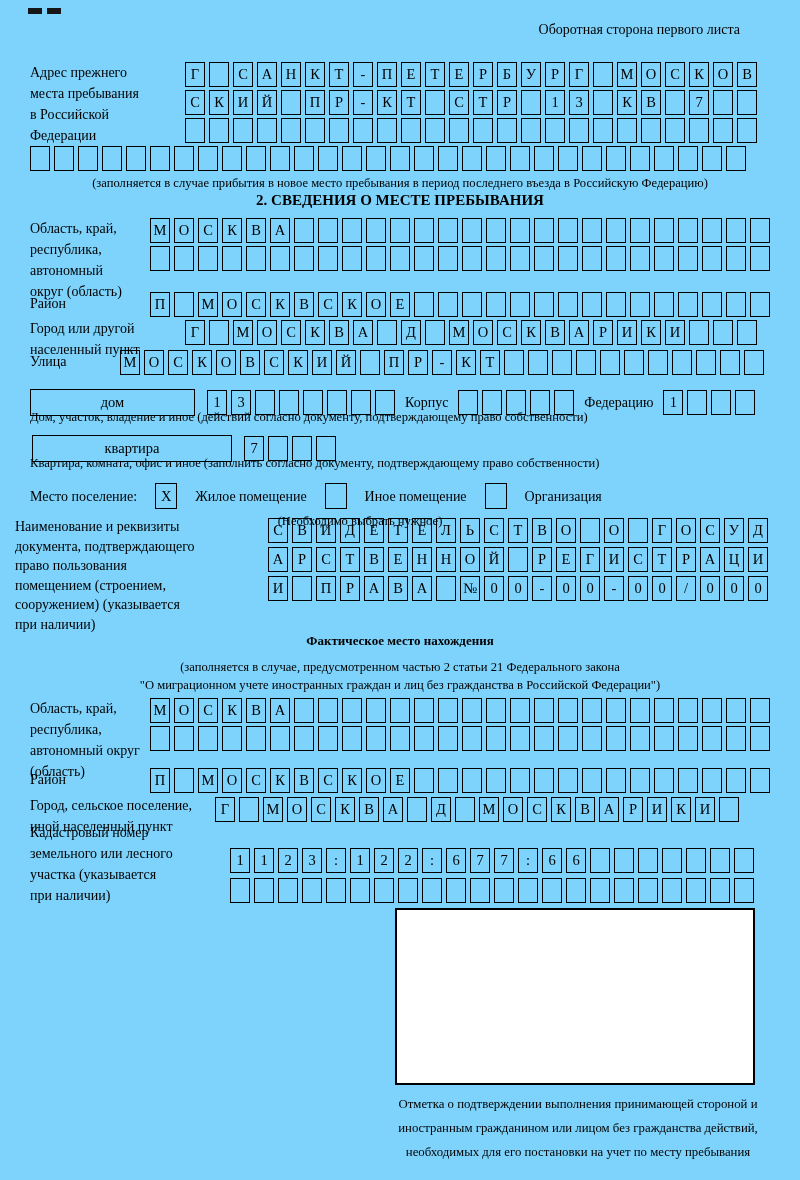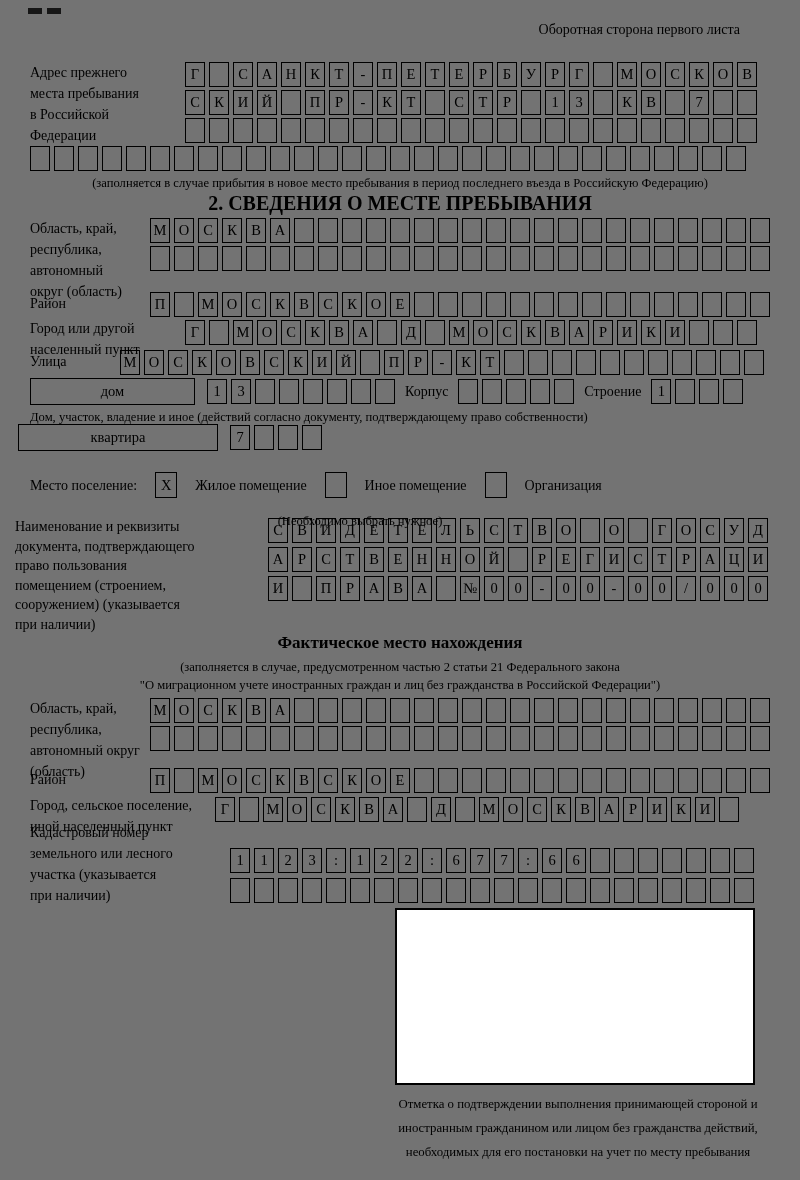--- a/index.html
+++ b/index.html
@@ -1,37 +1,37 @@
 <!DOCTYPE html>
 <html><head>
 <meta charset="utf-8">
 <style>
   html,body{margin:0;padding:0;background:#fff;}
   .page{
-    position:relative;width:800px;height:1180px;background:#737373;
+    position:relative;width:800px;height:1180px;background:#7dd3fc;
     font-family:"Liberation Serif","DejaVu Serif",serif;color:#000;overflow:hidden;
   }
   .abs{position:absolute;}
   .lbl{font-size:14px;line-height:21px;white-space:pre-line;font-family:Liberation Serif, serif;}
   .small{font-size:12.6px;line-height:18px;}
   .center{left:0;width:800px;text-align:center;}
-  .title{font-weight:bold;font-size:20px;}
+  .title{font-weight:bold;font-size:15px;}
   .hdr{font-size:14px;}
   .cellrow{display:flex;gap:4px;}
   .cell{
     flex:0 0 20px;width:20px;height:25px;box-sizing:border-box;
     border:1.6px solid #000;display:flex;align-items:center;justify-content:center;
     font-size:14.5px;line-height:23px;
   }
   .checkbox .cell{flex-basis:22px;width:22px;height:26px;}
   .widebox{
     border:1.6px solid #000;height:27px;box-sizing:border-box;
     display:flex;align-items:center;justify-content:center;font-size:14.5px;
   }
-  .inline-row{display:flex;align-items:center;}
+  .inline-row{display:flex;align-items:center;margin-top:11px;}
   .stampbox{border:2px solid #000;box-sizing:border-box;background:#fff;}
   .scanmark span{display:inline-block;width:14px;height:6px;background:#161616;margin-right:5px;}
 </style>
 </head>
 <body>
 
 <div class="page">
 
   <div class="abs scanmark" style="top:0;left:28px;"><span></span><span></span></div>
 
@@ -319,39 +319,40 @@
         <span class="cell"></span>
       </div>
     <span class="lbl" style="margin:0 10px;">Корпус</span>
     <div class="cellrow">
         <span class="cell"></span>
         <span class="cell"></span>
         <span class="cell"></span>
         <span class="cell"></span>
         <span class="cell"></span>
       </div>
-    <span class="lbl" style="margin:0 10px;">Строение</span>
+    <span class="lbl" style="margin:0 10px;">Федерацию</span>
     <div class="cellrow">
         <span class="cell">1</span>
         <span class="cell"></span>
         <span class="cell"></span>
         <span class="cell"></span>
       </div>
   </div>
   <div class="abs small" style="top:408px;left:30px;">Дом, участок, владение и иное (действий согласно документу, подтверждающему право собственности)</div>
 
-  <div class="abs inline-row" style="top:424px;left:18px;justify-content:flex-end;">
+  <div class="abs inline-row" style="top:424px;left:32px;justify-content:flex-end;">
     <div class="widebox" style="width:200px;margin-right:12px;">квартира</div>
     <div class="cellrow">
         <span class="cell">7</span>
         <span class="cell"></span>
         <span class="cell"></span>
         <span class="cell"></span>
       </div>
   </div>
+  <div class="abs small" style="top:454px;left:30px;">Квартира, комната, офис и иное (заполнить согласно документу, подтверждающему право собственности)</div>
 
   <div class="abs inline-row" style="top:472px;left:30px;gap:18px;">
     <span class="lbl">Место поселение:</span>
     <span class="cellrow checkbox">
         <span class="cell">X</span>
       </span>
     <span class="lbl">Жилое помещение</span>
     <span class="cellrow checkbox">
         <span class="cell"></span>
       </span>
@@ -432,21 +433,21 @@
       <span class="cell">0</span>
       <span class="cell">-</span>
       <span class="cell">0</span>
       <span class="cell">0</span>
       <span class="cell">/</span>
       <span class="cell">0</span>
       <span class="cell">0</span>
       <span class="cell">0</span>
     </div>
 
-  <div class="abs title center" style="top:633px;font-size:17px;">Фактическое место нахождения</div>
+  <div class="abs title center" style="top:633px;font-size:13px;">Фактическое место нахождения</div>
   <div class="abs small center" style="top:658px;">(заполняется в случае, предусмотренном частью 2 статьи 21 Федерального закона</div>
   <div class="abs small center" style="top:676px;">"О миграционном учете иностранных граждан и лиц без гражданства в Российской Федерации")</div>
 
   <div class="abs lbl" style="top:698px;left:30px;width:130px;">Область, край,
 республика,
 автономный округ
 (область)</div>
   <div class="abs cellrow" style="top:698px;left:150px;">
       <span class="cell">М</span>
       <span class="cell">О</span>

